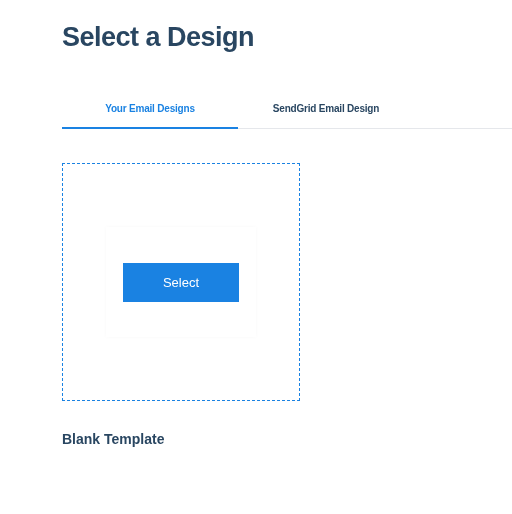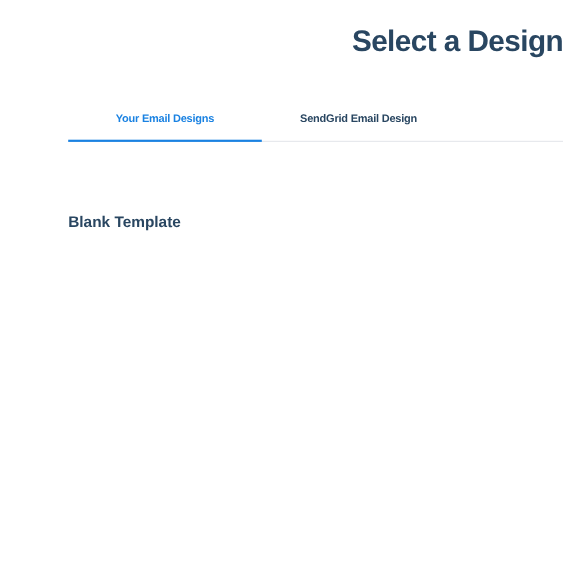--- a/index.html
+++ b/index.html
@@ -13,21 +13,20 @@
       width: 512px;
       height: 514px;
       padding: 22px 0 0 62px;
     }
     .page-title {
       font-size: 27px;
       font-weight: 800;
       color: #294661;
       letter-spacing: -0.5px;
       margin-bottom: 38px;
-      text-align: right;
     }
     .tabs {
       display: flex;
       border-bottom: 1px solid #e5e7eb;
       width: 450px;
     }
     .tab {
       padding: 12px 0 14px 0;
       font-size: 10px;
       font-weight: 700;
@@ -94,14 +93,19 @@
 <body>
 
 <h1 class="page-title">Select a Design</h1>
 
 <div class="tabs">
   <div class="tab active">Your Email Designs</div>
   <div class="tab">SendGrid Email Design</div>
 </div>
 
 <div class="content">
+  <div class="template-card">
+    <div class="template-inner">
+      <button class="select-button">Select</button>
+    </div>
+  </div>
   <div class="template-label">Blank Template</div>
 </div>
 
 </body></html>

